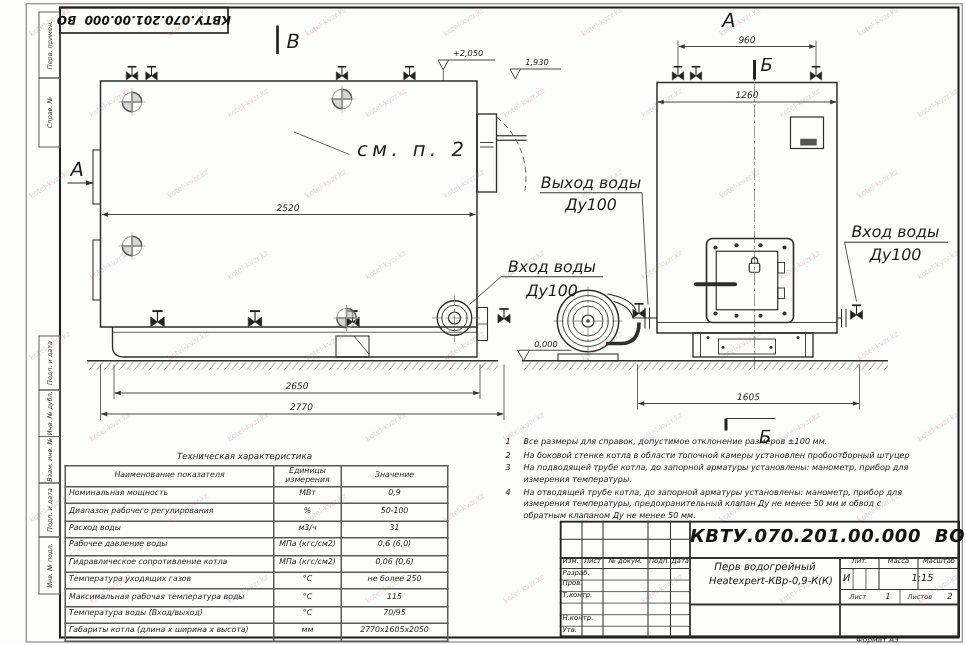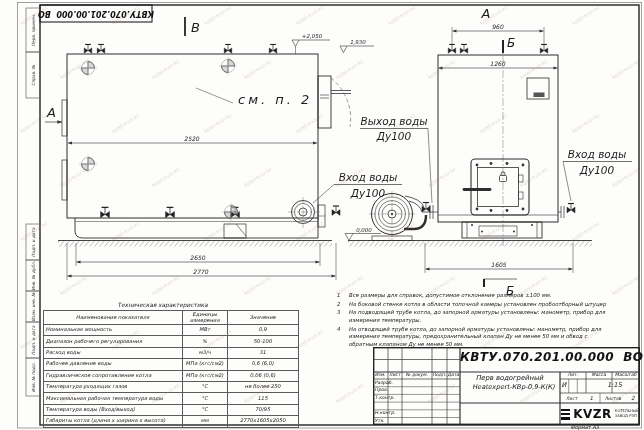--- a/index.html
+++ b/index.html
@@ -421,32 +421,20 @@
   <div class="tb-t" style="left:187px;top:35px;width:9px;font-size:6.5px">И</div>
   <div class="tb-t" style="left:213px;top:35px;width:26px;font-size:6.5px"></div>
   <div class="tb-t" style="left:222px;top:35px;width:40px;font-size:6.5px">1:15</div>
   <div class="tb-sheets" style="left:187px;top:46px;width:40px">
     <span class="lbl">Лист</span>
     <span class="val">1</span>
   </div>
   <div class="tb-sheets" style="left:227px;top:46px;width:40px">
     <span class="lbl">Листов</span>
     <span class="val">2</span>
-  </div>
-  <div id="tb-company">
-    <span class="logo-bars">
-          <i></i>
-          <i></i>
-          <i></i>
-        </span>
-    <span class="kv">KVZR</span>
-    <span class="sub">
-      <span>КОТЕЛЬНЫЙ</span><br>
-      <span>ЗАВОД РЭП</span>
-    </span>
   </div>
 </div>
 
 <div class="ov" id="format-label">Формат А3</div>
 
 <div id="wm">
       <span style="left: 18px; top: 12px;">kotel-kvzr.kz</span>
       <span style="left: 110px; top: 12px;">kotel-kvzr.kz</span>
       <span style="left: 202px; top: 12px;">kotel-kvzr.kz</span>
       <span style="left: 294px; top: 12px;">kotel-kvzr.kz</span>

